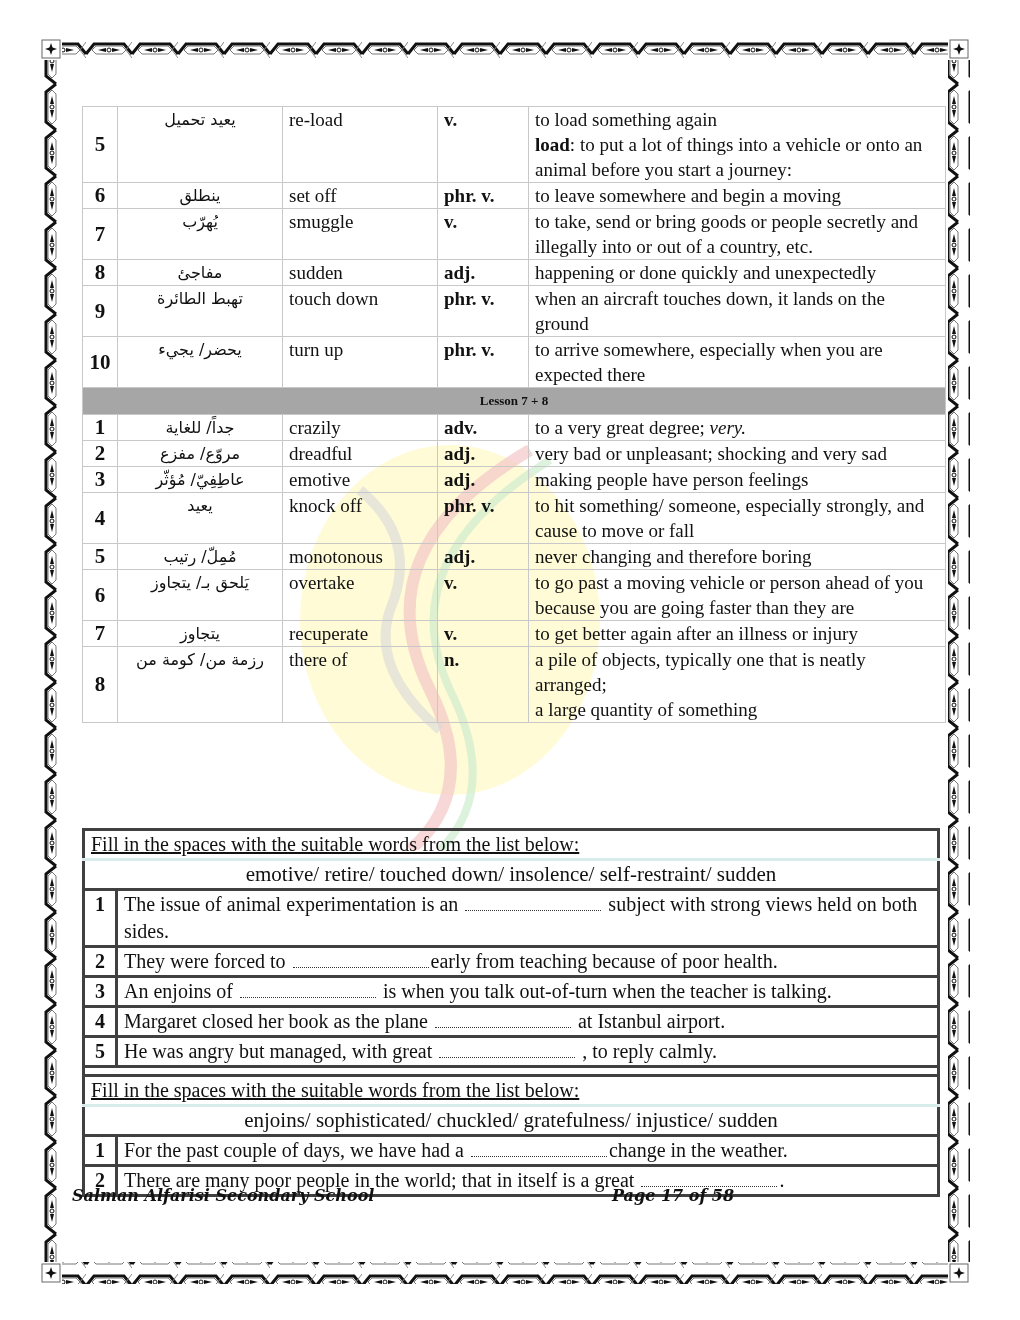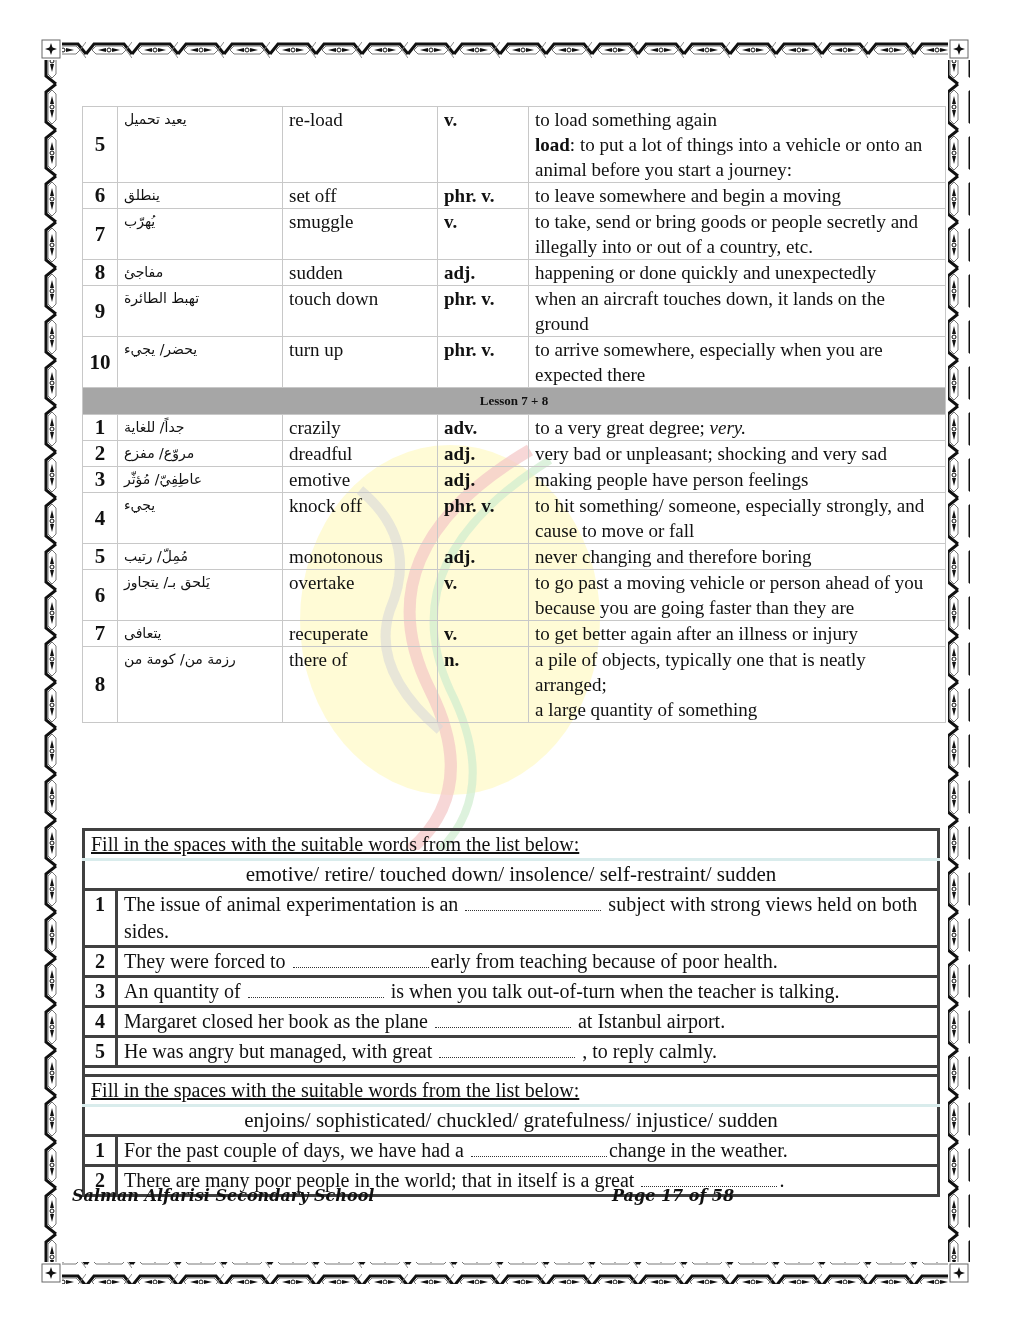--- a/index.html
+++ b/index.html
@@ -11,21 +11,21 @@
   .page-border svg { position: absolute; left: 0; top: 0; }
 
   
   .watermark { position: absolute; left: 300px; top: 430px; width: 300px; height: 420px; pointer-events: none; }
 
   
   .vocab { position: absolute; left: 82px; top: 106px; width: 864px; border-collapse: collapse;
            font-size: 19px; line-height: 25px; }
   .vocab td { border: 1px solid #c8c8c8; vertical-align: top; padding: 0 6px; }
   .vocab td.num { width: 34px; text-align: center; vertical-align: middle; font-weight: bold; font-size: 21px; padding: 0; }
-  .vocab td.ar { width: 152px; text-align: left; font-family: "DejaVu Sans", sans-serif; font-size: 14px; direction: rtl; padding-right: 6px; }
+  .vocab td.ar { width: 152px; text-align: center; font-family: "DejaVu Sans", sans-serif; font-size: 16px; direction: rtl; padding-right: 6px; }
   .vocab td.en { width: 142px; }
   .vocab td.pos { width: 78px; font-weight: bold; }
   .vocab td.def { width: auto; }
   .vocab tr.lesson td { background: #a6a6a6; text-align: center; font-weight: bold; font-size: 13px; padding: 0; height: 26px; }
   .def b { font-weight: bold; }
   .def i { font-style: italic; }
 
   
   .ex { position: absolute; left: 82px; width: 858px; border-collapse: collapse; font-size: 20px; line-height: 27px; }
   .ex td { border: 3px solid #404040; padding: 0 6px; vertical-align: top; }
@@ -162,42 +162,42 @@
     </tr>
     <tr>
       <td class="num">3</td>
       <td class="ar">عاطِفِيّ/ مُؤثّر</td>
       <td class="en">emotive</td>
       <td class="pos">adj.</td>
       <td class="def">making people have person feelings</td>
     </tr>
     <tr>
       <td class="num">4</td>
-      <td class="ar">يجيء</td>
+      <td class="ar">يعيد</td>
       <td class="en">knock off</td>
       <td class="pos">phr. v.</td>
       <td class="def">to hit something/ someone, especially strongly, and cause to move or fall</td>
     </tr>
     <tr>
       <td class="num">5</td>
       <td class="ar">مُمِلّ/ رتيب</td>
       <td class="en">monotonous</td>
       <td class="pos">adj.</td>
       <td class="def">never changing and therefore boring</td>
     </tr>
     <tr>
       <td class="num">6</td>
       <td class="ar">يَلحق بـ/ يتجاوز</td>
       <td class="en">overtake</td>
       <td class="pos">v.</td>
       <td class="def">to go past a moving vehicle or person ahead of you because you are going faster than they are</td>
     </tr>
     <tr>
       <td class="num">7</td>
-      <td class="ar">يتعافى</td>
+      <td class="ar">يتجاوز</td>
       <td class="en">recuperate</td>
       <td class="pos">v.</td>
       <td class="def">to get better again after an illness or injury</td>
     </tr>
     <tr>
       <td class="num">8</td>
       <td class="ar">رزمة من/ كومة من</td>
       <td class="en">there of</td>
       <td class="pos">n.</td>
       <td class="def">
@@ -219,21 +219,21 @@
     <tr>
       <td class="n">1</td>
       <td><span>The issue of animal experimentation is an</span> <span class="blank"></span> <span>subject with strong views held on both sides.</span></td>
     </tr>
     <tr>
       <td class="n">2</td>
       <td><span>They were forced to</span> <span class="blank"></span><span>early from teaching because of poor health.</span></td>
     </tr>
     <tr>
       <td class="n">3</td>
-      <td><span>An quantity of</span> <span class="blank"></span> <span>is when you talk out-of-turn when the teacher is talking.</span></td>
+      <td><span>An enjoins of</span> <span class="blank"></span> <span>is when you talk out-of-turn when the teacher is talking.</span></td>
     </tr>
     <tr>
       <td class="n">4</td>
       <td><span>Margaret closed her book as the plane</span> <span class="blank"></span> <span>at Istanbul airport.</span></td>
     </tr>
     <tr>
       <td class="n">5</td>
       <td><span>He was angry but managed, with great</span> <span class="blank"></span> <span>, to reply calmly.</span></td>
     </tr>
     <tr class="spacer">

